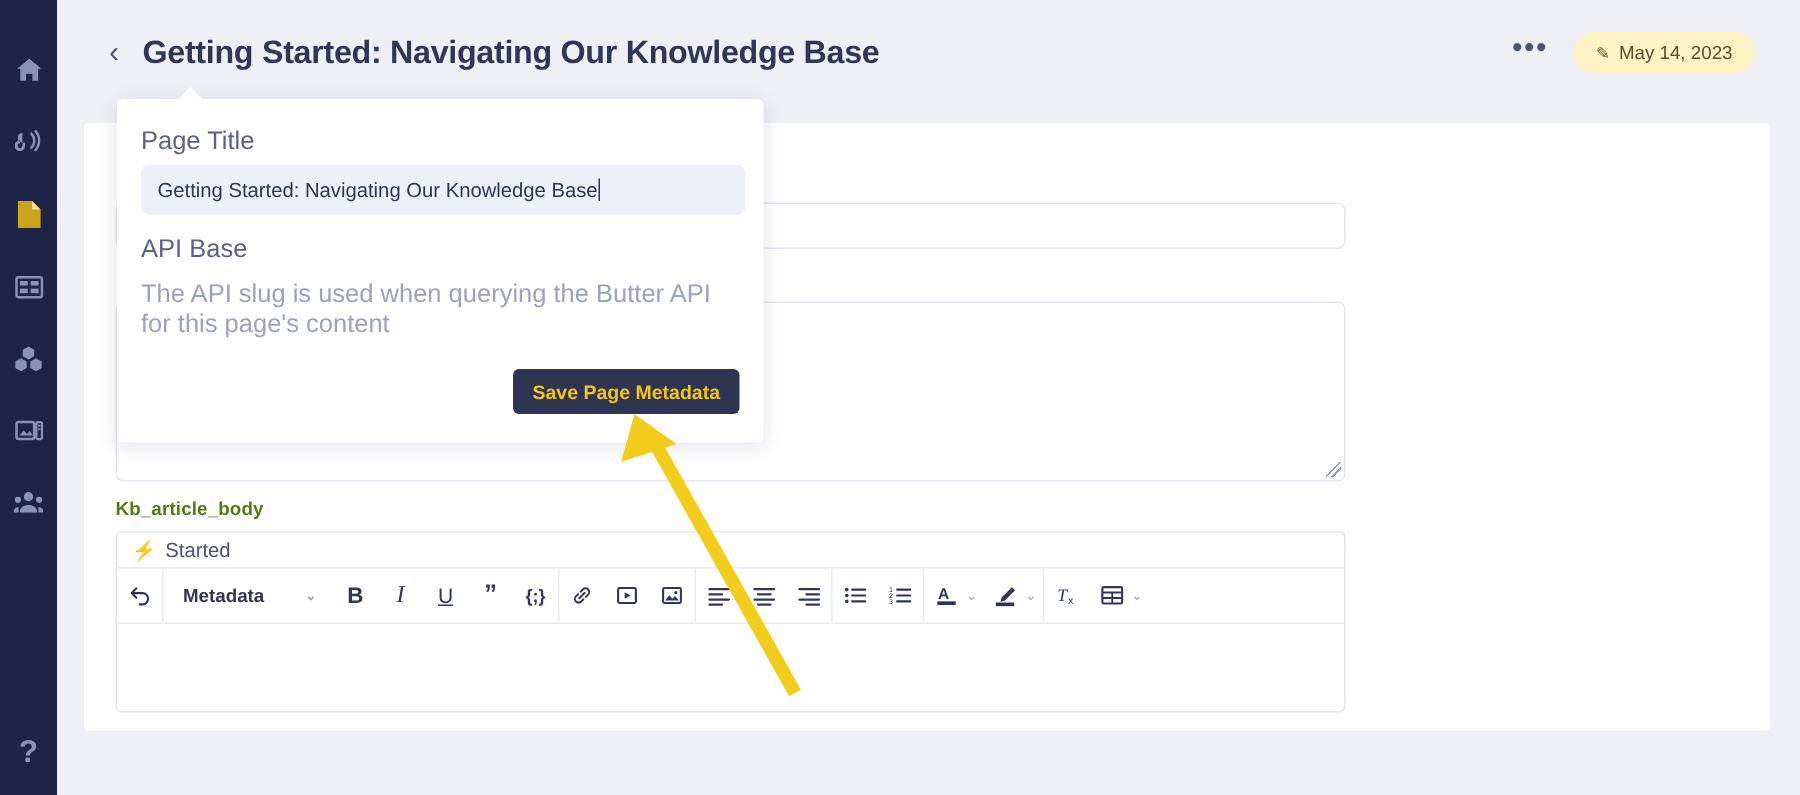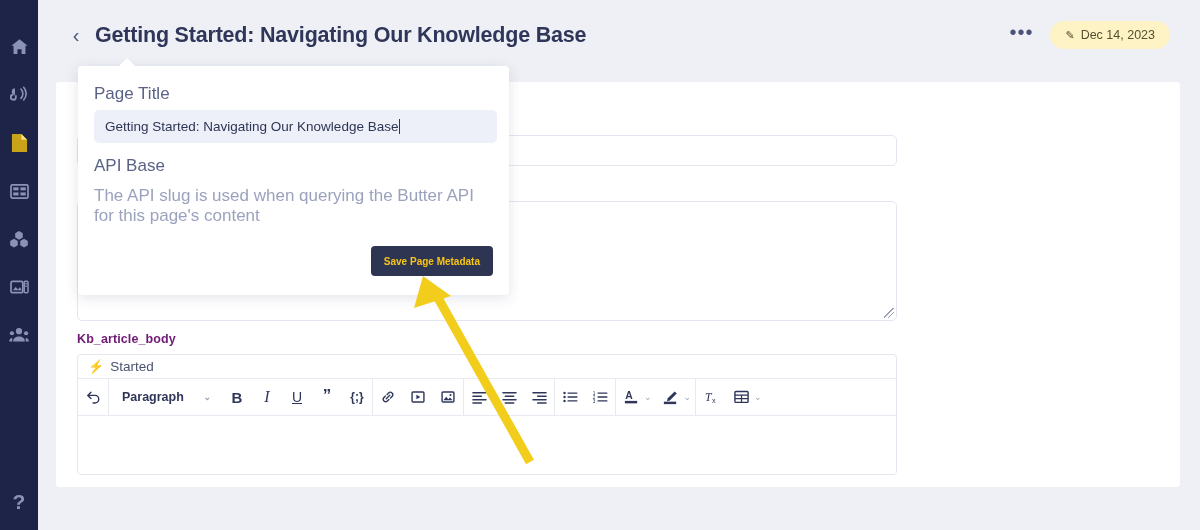--- a/index.html
+++ b/index.html
@@ -62,21 +62,21 @@
 
   
   .content-panel {
     position: absolute; left: 56px; top: 82px;
     width: 1124px; height: 405px;
     background: #ffffff;
     border-radius: 3px;
   }
   .field-block { position: absolute; }
   .field-label {
-    font-size: 12.5px; color: #701a75; font-weight: bold;
+    font-size: 12.5px; color: #4d7c0f; font-weight: bold;
     margin-bottom: 13px; letter-spacing: 0.1px;
   }
   .text-input {
     width: 820px; height: 31px;
     border: 1px solid #e3e6ef; border-radius: 5px;
     background: #fff;
   }
   .text-area {
     width: 820px; height: 120px;
     border: 1px solid #e3e6ef; border-radius: 5px;
@@ -163,21 +163,21 @@
   .modal-hint {
     font-size: 17px; color: #9ba2bd;
     margin-top: 10px;
   }
   .save-btn {
     position: absolute; right: 16px; top: 180px;
     background: #2e3552; color: #f5c518;
     border: none; border-radius: 4px;
     height: 30px; padding: 0 13px;
     font-family: "Liberation Sans", sans-serif;
-    font-size: 10px; font-weight: bold;
+    font-size: 13px; font-weight: bold;
     cursor: pointer;
   }
 
   
   .annot { position: absolute; left: 0; top: 0; width: 1200px; height: 530px; pointer-events: none; }
 </style>
 </head>
 <body>
 
 <div id="app">
@@ -251,21 +251,21 @@
     </div>
   </div>
 
   <div class="header">
     <div class="back-chevron">‹</div>
     <div class="page-title">Getting Started: Navigating Our Knowledge Base</div>
     <div class="header-right">
       <div class="dots-btn">•••</div>
       <div class="date-pill">
         <span class="pencil">✎</span>
-        <span>Dec 14, 2023</span>
+        <span>May 14, 2023</span>
       </div>
     </div>
   </div>
 
   <div class="content-panel">
 
     <div class="field-block" style="left:21px; top:26px;">
       <div class="field-label">&nbsp;</div>
       <div class="text-input"></div>
     </div>
@@ -293,21 +293,21 @@
           <div class="tb-btn">
             <svg width="16" height="16" viewBox="0 0 17 17">
               <path d="M3.4 6.8h7.2a4 4 0 0 1 0 8h-2" stroke="#2f3659" stroke-width="1.5" fill="none" stroke-linecap="round"></path>
               <path d="M6.3 3.4L3 6.8l3.3 3.3" stroke="#2f3659" stroke-width="1.5" fill="none" stroke-linecap="round" stroke-linejoin="round"></path>
             </svg>
           </div>
         </div>
         <div class="tb-sep"></div>
 
         <div class="tb-para">
-          <span>Paragraph</span>
+          <span>Metadata</span>
           <span class="chev">⌄</span>
         </div>
 
         <div class="tb-group">
           <div class="tb-btn" style="font-weight:bold;font-size:15px">B</div>
           <div class="tb-btn" style="font-style:italic;font-family:'Liberation Serif',serif;font-size:16px">I</div>
           <div class="tb-btn" style="text-decoration:underline;font-size:14px">U</div>
           <div class="tb-btn" style="font-weight:bold;font-size:17px;align-items:flex-start;padding-top:7px">”</div>
           <div class="tb-btn" style="font-size:12px;font-weight:bold">{;}</div>
         </div>

